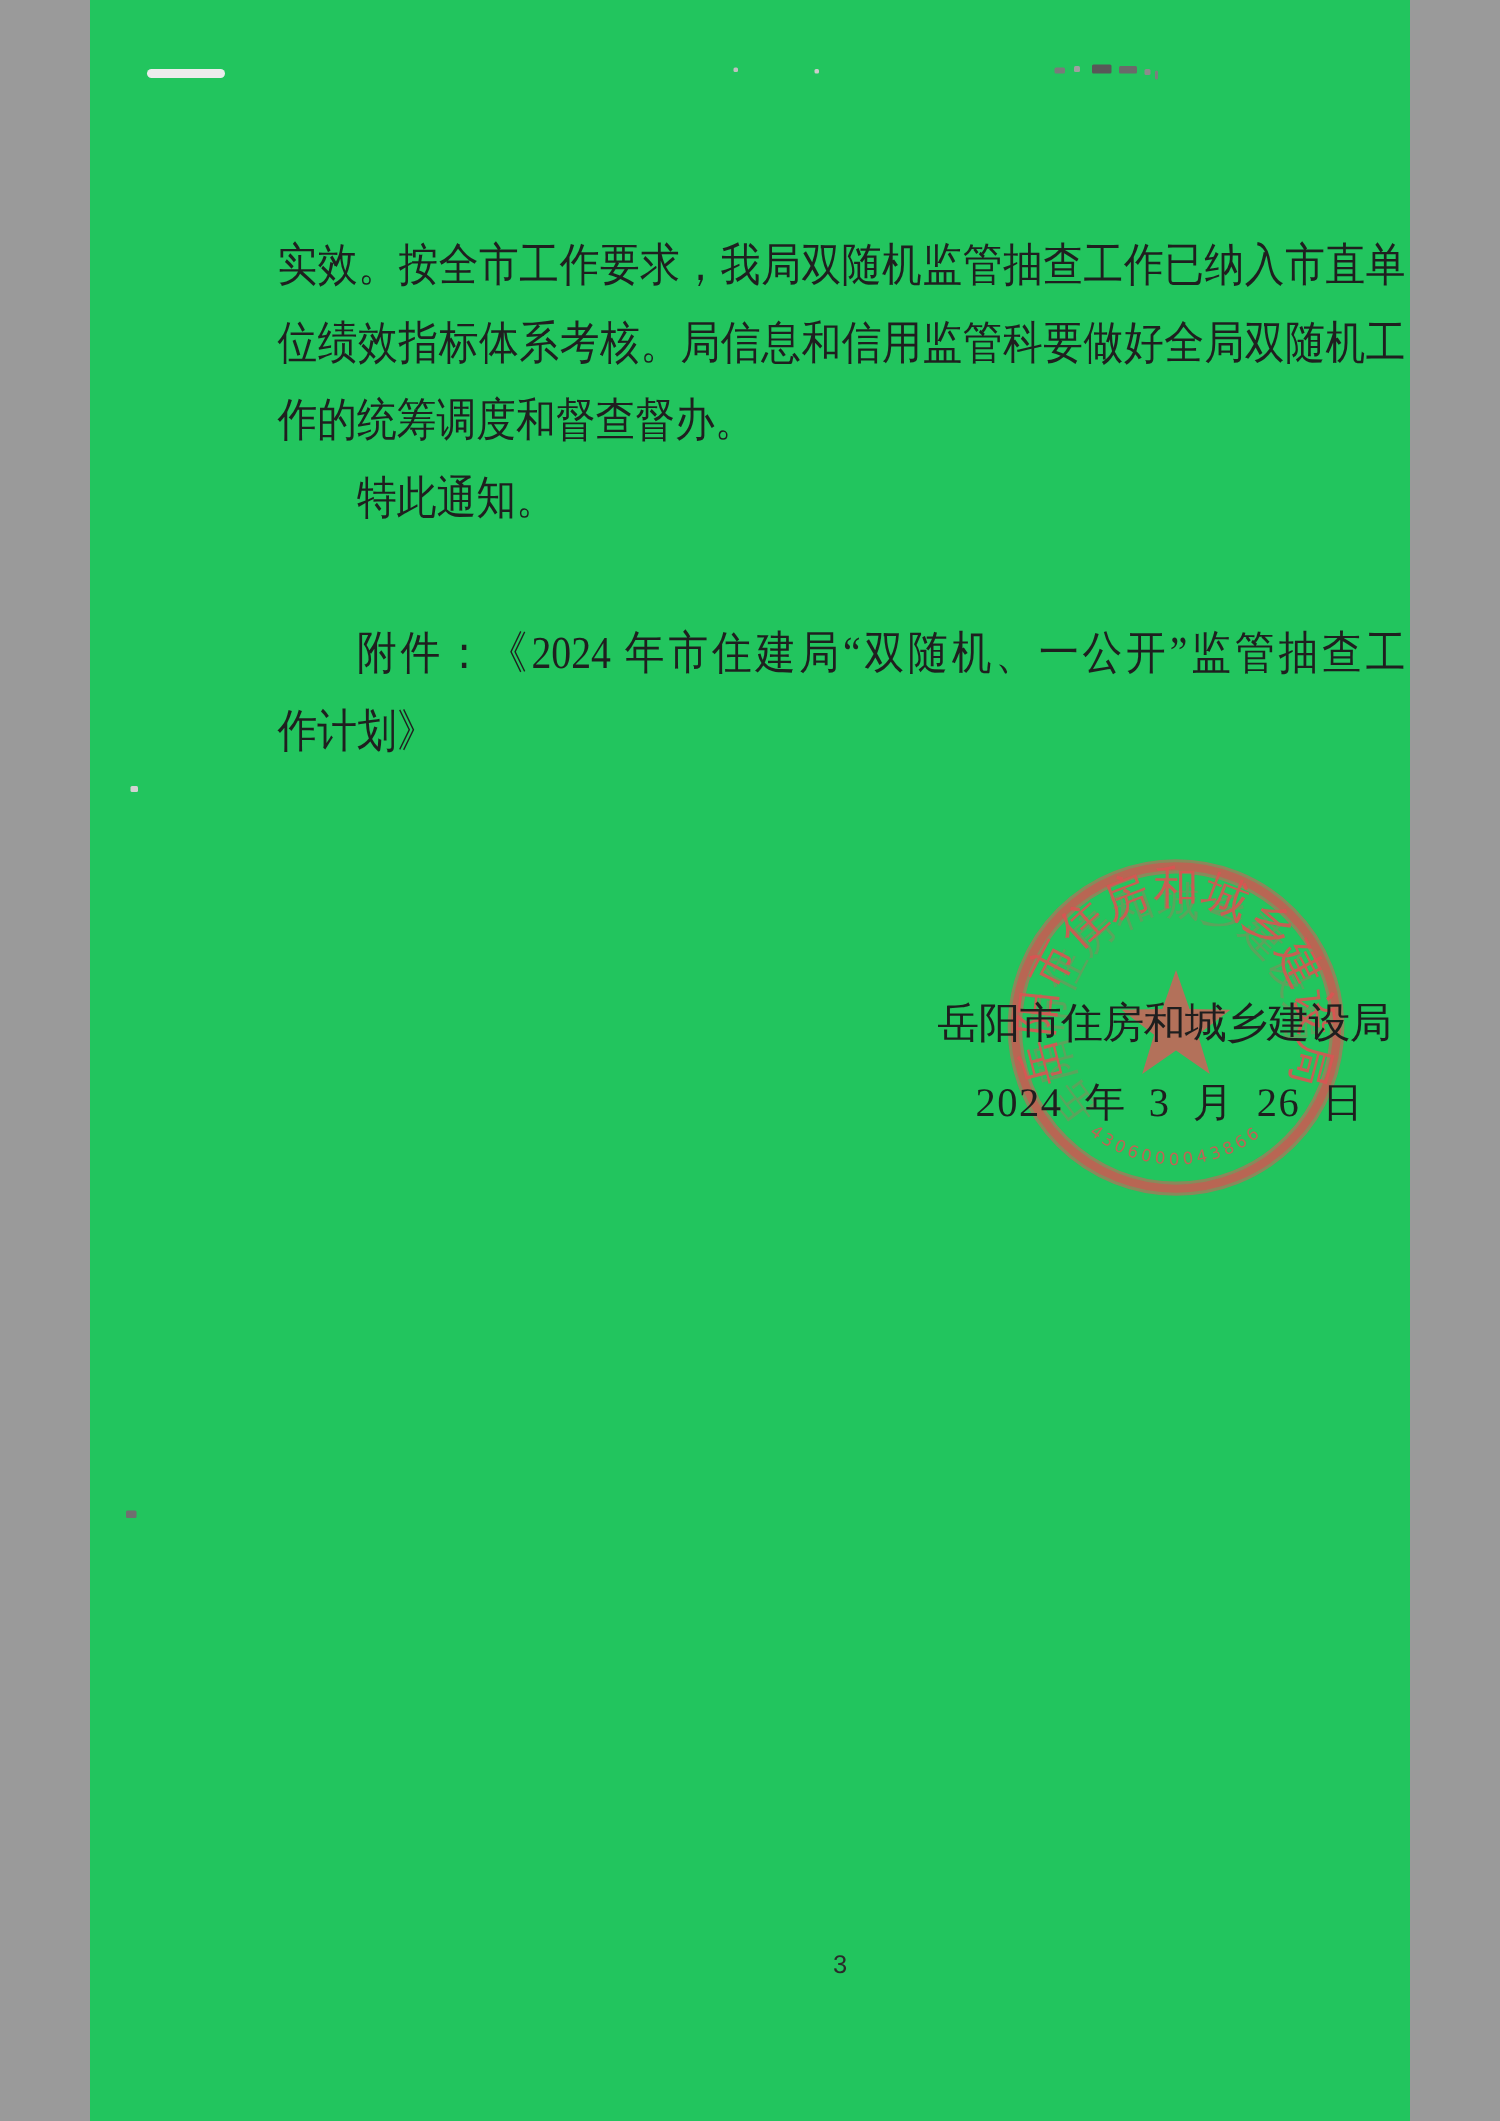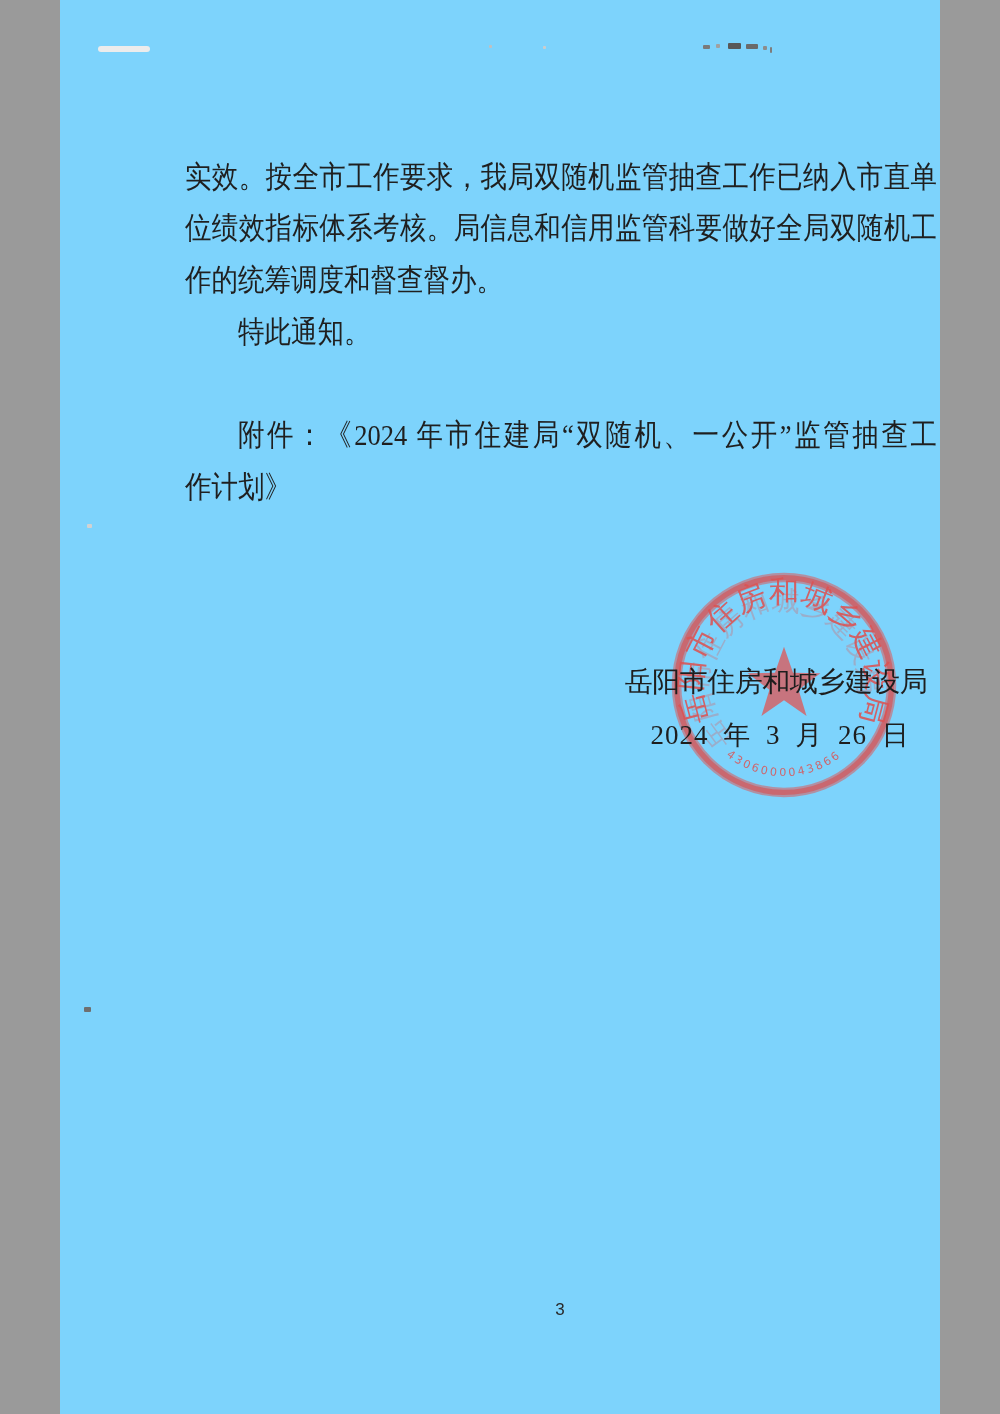--- a/index.html
+++ b/index.html
@@ -1,20 +1,20 @@
 <!DOCTYPE html>
 <html><head>
 <meta charset="utf-8">
 <style>
   html,body{margin:0;padding:0;background:#9a9a9a;}
   .page{
     position:relative;
     width:880px;height:1414px;
     margin:0 auto;
-    background:#7dd3fc;
+    background:#22c55e;
     overflow:hidden;
     font-family:"Liberation Serif","DejaVu Serif",serif;
     color:#222;
   }
   
   .body-text{
     position:absolute;
     left:125px;top:151px;width:752px;
     font-size:26.5px;
     line-height:45px;

